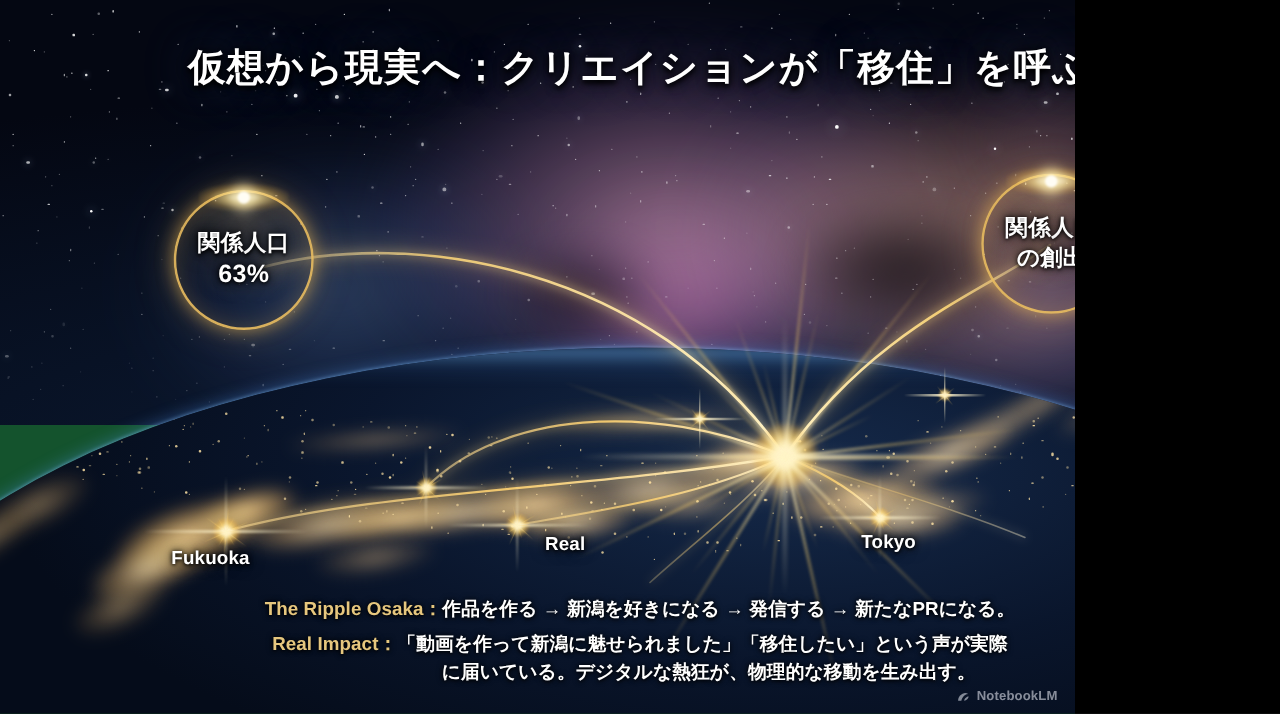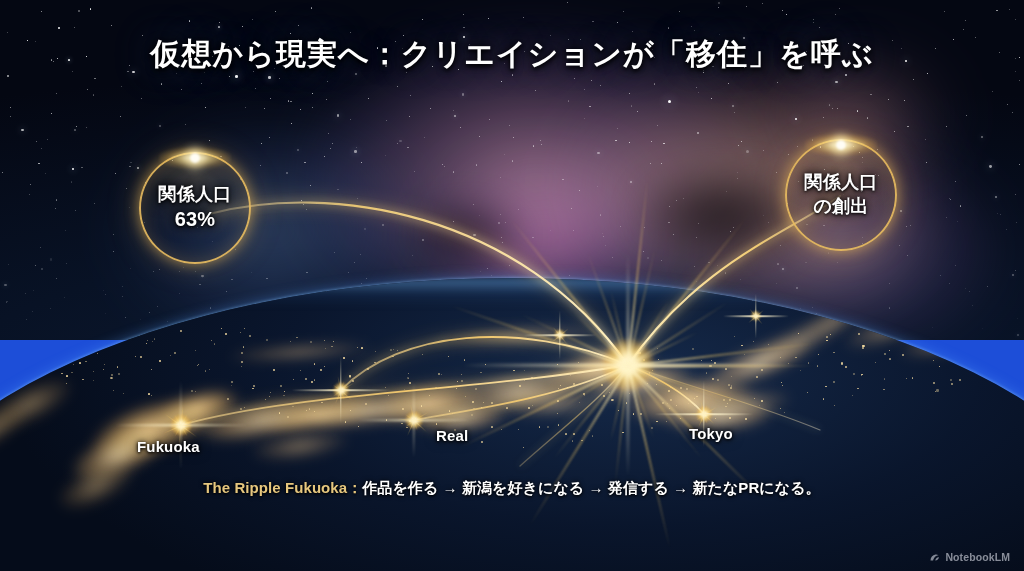--- a/index.html
+++ b/index.html
@@ -1,21 +1,21 @@
 <!DOCTYPE html>
 <html lang="ja"><head>
 <meta charset="utf-8">
 <title>仮想から現実へ</title>
 <style>
   html,body{margin:0;padding:0;background:#000;}
   *{box-sizing:border-box;}
   #slide{
-    position:relative;width:1024px;height:571px;overflow:hidden;
+    position:relative;width:860px;height:571px;overflow:hidden;
     font-family:"Liberation Sans","DejaVu Sans",sans-serif;
-    background:#1d4ed8;
+    background:#14532d;
   }
 
   
   .sky{position:absolute;left:0;top:0;width:1024px;height:340px;overflow:hidden;}
   .sky-base{
     position:absolute;inset:0;
     background:
       radial-gradient(ellipse 120% 90% at 50% 110%, #0d1b33 0%, #081225 45%, #040712 100%),
       linear-gradient(#03040c 0%, #060a18 40%, #081126 100%);
   }
@@ -1245,23 +1245,29 @@
       <div class="l1">関係人口</div>
       <div class="l2">の創出</div>
     </div>
   </div>
 
   <div class="city" id="city-fukuoka">Fukuoka</div>
   <div class="city" id="city-osaka">Real</div>
   <div class="city" id="city-tokyo">Tokyo</div>
 
   <div class="caption" id="caption-ripple">
-    <span class="lbl">The Ripple Fukuoka</span><span class="lbl">：</span><span>作品を作る → 新潟を好きになる → 発信する → 新たなPRになる。</span>
+    <span class="lbl">The Ripple Osaka</span><span class="lbl">：</span><span>作品を作る → 新潟を好きになる → 発信する → 新たなPRになる。</span>
   </div>
 
+  <div class="caption" id="caption-impact">
+    <span class="cap-ind">
+      <span class="lbl">Real Impact</span><span class="lbl">：</span><span>「動画を作って新潟に魅せられました」「移住したい」という声が実際</span>
+    </span>
+    <span class="line2">に届いている。デジタルな熱狂が、物理的な移動を生み出す。</span>
+  </div>
 
   <div class="wm">
     <svg width="12" height="12" viewBox="0 0 24 24" aria-hidden="true">
       <path d="M3 19c0-6 4-11 10-12 2.2-.3 4.4.2 6 1.4-3.6.4-6.6 2.3-8.4 5.1C9.1 15.6 8.4 17.6 8.2 19H3z" fill="#d6dae4"></path>
       <path d="M12.6 19c.4-2.6 2-4.9 4.4-6 .9-.4 1.9-.6 2.9-.6-.5 3.6-3.3 6.4-7.3 6.6z" fill="#d6dae4"></path>
     </svg>
     <span>NotebookLM</span>
   </div>
 
 </div>

